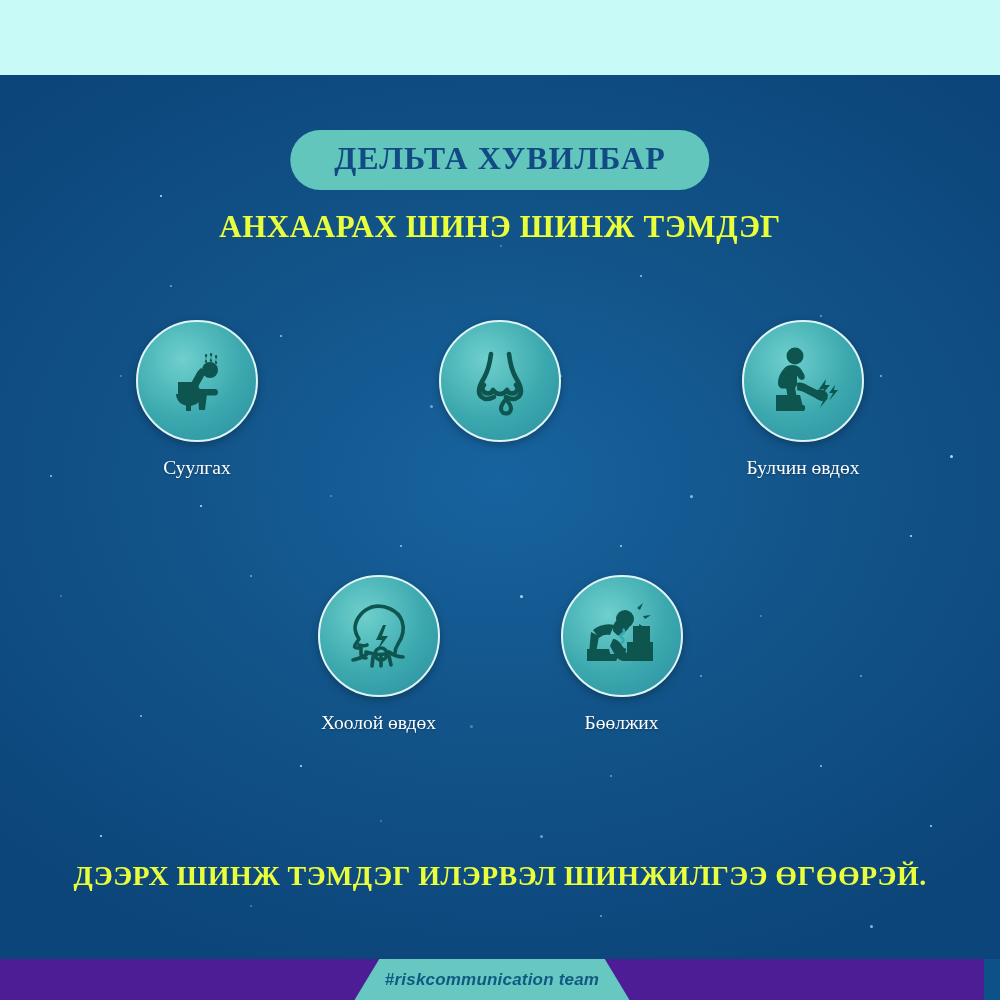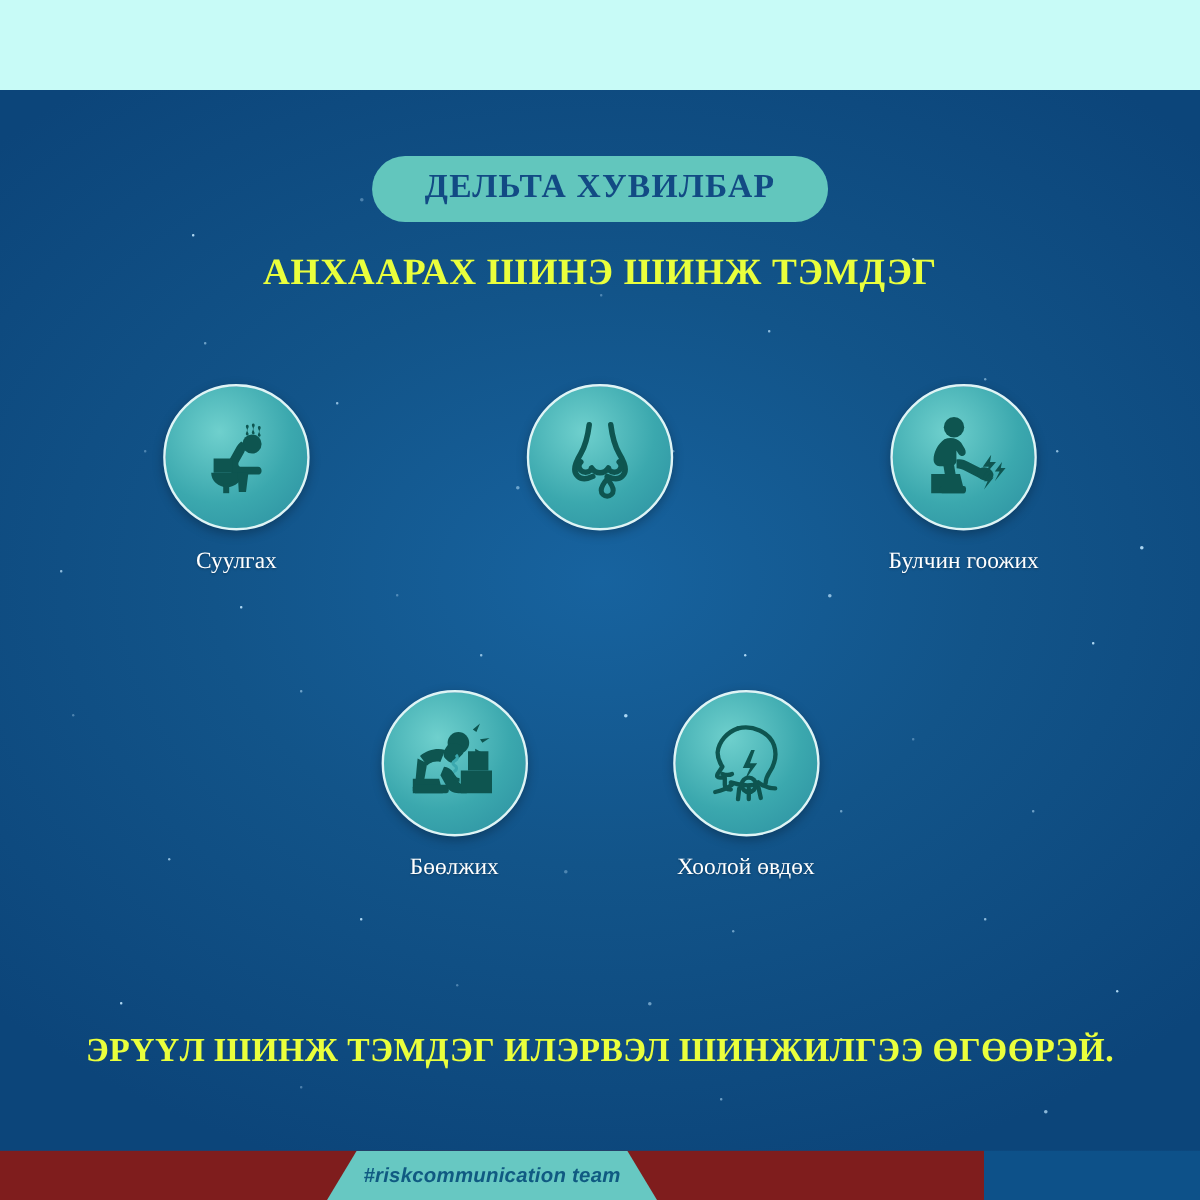--- a/index.html
+++ b/index.html
@@ -80,21 +80,21 @@
     overflow:hidden;
   }
   .star { position:absolute; background:#bfe6ff; border-radius:50%; opacity:.75; }
 
   .title-pill {
     position:absolute; left:50%; transform:translateX(-50%); top:55px;
     background:#62c6bd; border-radius:40px;
     padding:10px 44px 13px;
   }
   .title-pill span {
-    font-family:"Liberation Serif", serif; font-size:28px; font-weight:bold;
+    font-family:"Liberation Serif", serif; font-size:32px; font-weight:bold;
     color:#124a84; letter-spacing:1px; white-space:nowrap;
   }
   .subtitle {
     position:absolute; left:0; top:134px; width:1000px; text-align:center;
     font-family:"Liberation Serif", serif; font-size:31px; font-weight:bold;
     color:#eaff3c; letter-spacing:.6px;
   }
 
   .grid-row { position:absolute; width:1000px; display:flex; justify-content:center; }
   .row1 { top:245px; gap:118px; }
@@ -115,22 +115,22 @@
   }
 
   .cta {
     position:absolute; left:0; top:785px; width:1000px; text-align:center;
     font-family:"Liberation Serif", serif; font-size:28px; font-weight:bold;
     color:#eaff3c; letter-spacing:.4px;
   }
 
   
   .footer {
-    position:absolute; left:0; top:959px; width:820px; height:41px;
-    background:#7f1d1d;
+    position:absolute; left:0; top:959px; width:984px; height:41px;
+    background:#4c1d95;
   }
   .footer-tab {
     position:absolute; left:50%; transform:translateX(-50%); top:0;
     width:275px; height:41px; background:#67c8c2;
     clip-path:polygon(9% 0,91% 0,100% 100%,0% 100%);
     display:flex; align-items:center; justify-content:center;
   }
   .footer-tab span {
     font-style:italic; font-size:17px; color:#105a82; font-weight:bold; letter-spacing:.2px;
   }
@@ -268,27 +268,46 @@
             <path d="M34 40c3-1 7 0 10 2l14 7c2.2 1.1 2.9 3.6 1.7 5.6-1.1 1.9-3.6 2.4-5.5 1.3l-13-6.6c-2-1-5-2-7-2z"></path>
             <ellipse cx="58" cy="52" rx="7" ry="5.5" transform="rotate(16 58 52)"></ellipse>
             <path d="M13 52h24l4 16H13z"></path>
             <rect x="20" y="62" width="22" height="6" rx="2"></rect>
             <path d="M63 36l-7 10h5l-5 9 11-13h-5z"></path>
             <path d="M72 42l-6 8h4l-4 8 9-11h-4z"></path>
             <path d="M62 51l-5 7h3l-3 7 8-10h-4z"></path>
           </g>
         </svg>
       </div>
-      <div class="sym-label">Булчин гоожих</div>
+      <div class="sym-label">Булчин өвдөх</div>
     </div>
 
   </div>
 
   <div class="grid-row row2">
 
+
+    <div class="sym">
+      <div class="sym-circle">
+        <svg width="80" height="78" viewBox="0 0 80 78">
+          <g fill="none" stroke="#0e5550" stroke-width="3.6" stroke-linecap="round" stroke-linejoin="round">
+            <path d="M33 10c12-3 26 3 30 14 3 9 0 17-4 23-2 3-3 6-3 9"></path>
+            <path d="M33 10c-9 3-16 11-17 20 0 5 2 9 4 12l-4 6c-1 2 0 3 2 3h4v6c0 3 2 4 5 4"></path>
+            <path d="M20 48c3 1 6 1 8 0"></path>
+            <path d="M27 55c6 2 13 3 19 2"></path>
+            <path d="M28 57c-4 3-9 5-14 6"></path>
+            <path d="M50 55c4 3 9 5 14 5"></path>
+            <path d="M34 60l-1 9M42 60l0 9M50 59l2 9"></path>
+            <circle cx="42" cy="57" r="6"></circle>
+          </g>
+          <path d="M44 28l-7 15h6l-5 11 11-15h-6l4-11z" fill="#0e5550"></path>
+        </svg>
+      </div>
+      <div class="sym-label">Хоолой өвдөх</div>
+    </div>
 
     <div class="sym">
       <div class="sym-circle">
         <svg width="82" height="74" viewBox="0 0 82 74">
           <g fill="#0e5550">
             <circle cx="44" cy="20" r="9"></circle>
             <path d="M56 9l6-5-3 7zM62 17l8-1-6 4zM58 25l7 4-7 0z"></path>
             <path d="M35 22c4-3 9-2 12 1 2 2 2 5 0 7l-5 5c-2 2-5 2-7 0l-2-2c-2-2-2-6 2-11z"></path>
             <path d="M12 31c6-5 14-7 21-5l-4 10c-4-1-8 0-11 3z"></path>
             <path d="M10 33l8 4-3 17H8z"></path>
@@ -298,42 +317,23 @@
             <path d="M52 27h17v16H52z"></path>
             <path d="M46 43h26v19H46z"></path>
             <path d="M40 48c1 2 3 3 5 3" stroke="#0e5550" stroke-width="3" fill="none"></path>
           </g>
           <path d="M42 30c2 2 1 4-1 5s-2 3 0 4 2 4-1 5" fill="none" stroke="#3ba8ae" stroke-width="2.6"></path>
         </svg>
       </div>
       <div class="sym-label">Бөөлжих</div>
     </div>
 
-    <div class="sym">
-      <div class="sym-circle">
-        <svg width="80" height="78" viewBox="0 0 80 78">
-          <g fill="none" stroke="#0e5550" stroke-width="3.6" stroke-linecap="round" stroke-linejoin="round">
-            <path d="M33 10c12-3 26 3 30 14 3 9 0 17-4 23-2 3-3 6-3 9"></path>
-            <path d="M33 10c-9 3-16 11-17 20 0 5 2 9 4 12l-4 6c-1 2 0 3 2 3h4v6c0 3 2 4 5 4"></path>
-            <path d="M20 48c3 1 6 1 8 0"></path>
-            <path d="M27 55c6 2 13 3 19 2"></path>
-            <path d="M28 57c-4 3-9 5-14 6"></path>
-            <path d="M50 55c4 3 9 5 14 5"></path>
-            <path d="M34 60l-1 9M42 60l0 9M50 59l2 9"></path>
-            <circle cx="42" cy="57" r="6"></circle>
-          </g>
-          <path d="M44 28l-7 15h6l-5 11 11-15h-6l4-11z" fill="#0e5550"></path>
-        </svg>
-      </div>
-      <div class="sym-label">Хоолой өвдөх</div>
-    </div>
-
-
-  </div>
-
-  <div class="cta">ЭРҮҮЛ ШИНЖ ТЭМДЭГ ИЛЭРВЭЛ ШИНЖИЛГЭЭ ӨГӨӨРЭЙ.</div>
+
+  </div>
+
+  <div class="cta">ДЭЭРХ ШИНЖ ТЭМДЭГ ИЛЭРВЭЛ ШИНЖИЛГЭЭ ӨГӨӨРЭЙ.</div>
 </div>
 
 <div class="footer">
   <div class="footer-tab">
     <span>#riskcommunication team</span>
   </div>
 </div>
 
 </body></html>

